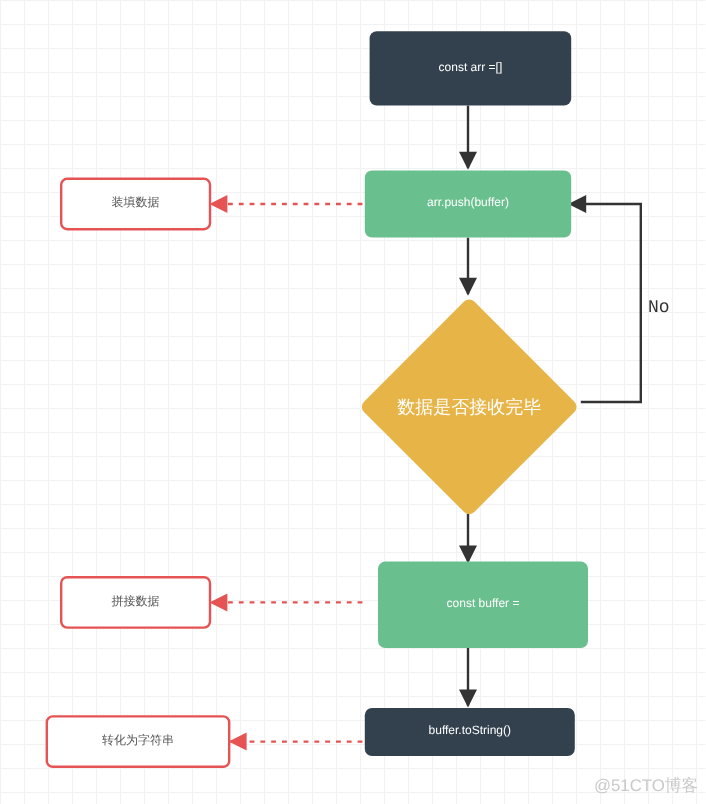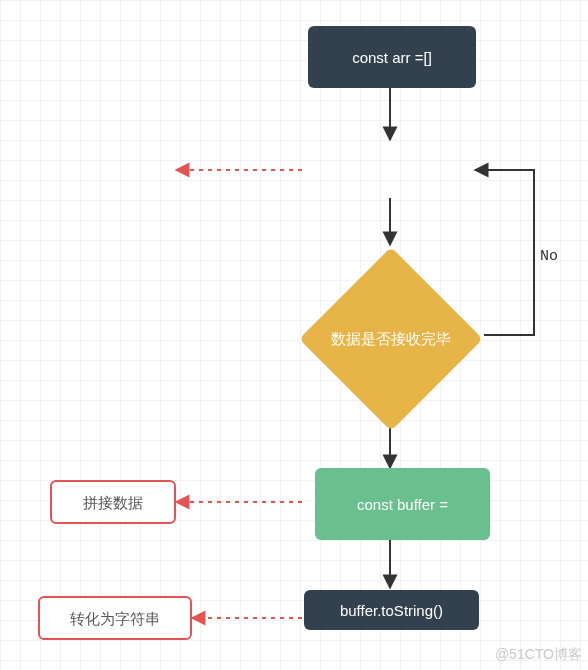--- a/index.html
+++ b/index.html
@@ -18,21 +18,21 @@
       linear-gradient(90deg, #f2f2f2 1px, transparent 1px);
     background-size: 20px 20px;
   }
   .node {
     position: absolute;
     display: flex;
     align-items: center;
     justify-content: center;
     text-align: center;
     color: #fff;
-    font-size: 15px;
+    font-size: 10px;
     line-height: 1.4;
     padding: 8px 10px;
     border-radius: 6px;
   }
   .dark {
     background: #33414e;
   }
   .green {
     background: #6abf8e;
   }
@@ -111,34 +111,40 @@
 
     <line x1="302" y1="170" x2="176" y2="170" stroke="#e55353" stroke-width="2" stroke-dasharray="4 5" marker-end="url(#arrow-red)"></line>
     <line x1="302" y1="502" x2="176" y2="502" stroke="#e55353" stroke-width="2" stroke-dasharray="4 5" marker-end="url(#arrow-red)"></line>
     <line x1="302" y1="618" x2="192" y2="618" stroke="#e55353" stroke-width="2" stroke-dasharray="4 5" marker-end="url(#arrow-red)"></line>
   </svg>
 
   <div class="node dark" style="left:308px; top:26px; width:168px; height:62px;">
     <span>const arr =[]</span>
   </div>
 
+  <div class="node green" style="left:304px; top:142px; width:172px; height:56px;">
+    <span>arr.push(buffer)</span>
+  </div>
 
   <div class="diamond-wrap" style="left:296px; top:244px; width:190px; height:190px;">
     <div class="diamond-shape"></div>
     <div class="diamond-text">数据是否接收完毕</div>
   </div>
 
   <div class="node green" style="left:304px; top:468px; width:175px; height:72px; flex-direction:column;margin-left:11px;">
     <span>const buffer =</span>
   </div>
 
   <div class="node dark" style="left:304px; top:590px; width:175px; height:40px;">
     <span>buffer.toString()</span>
   </div>
 
+  <div class="node note" style="left:50px; top:148px; width:126px; height:44px;">
+    <span>装填数据</span>
+  </div>
 
   <div class="node note" style="left:38px; top:596px; width:154px; height:44px;">
     <span>转化为字符串</span>
   </div>
 
   <div class="node note" style="left:50px; top:480px; width:126px; height:44px;">
     <span>拼接数据</span>
   </div>
 
   <div class="edge-label" style="left:540px; top:248px;">

